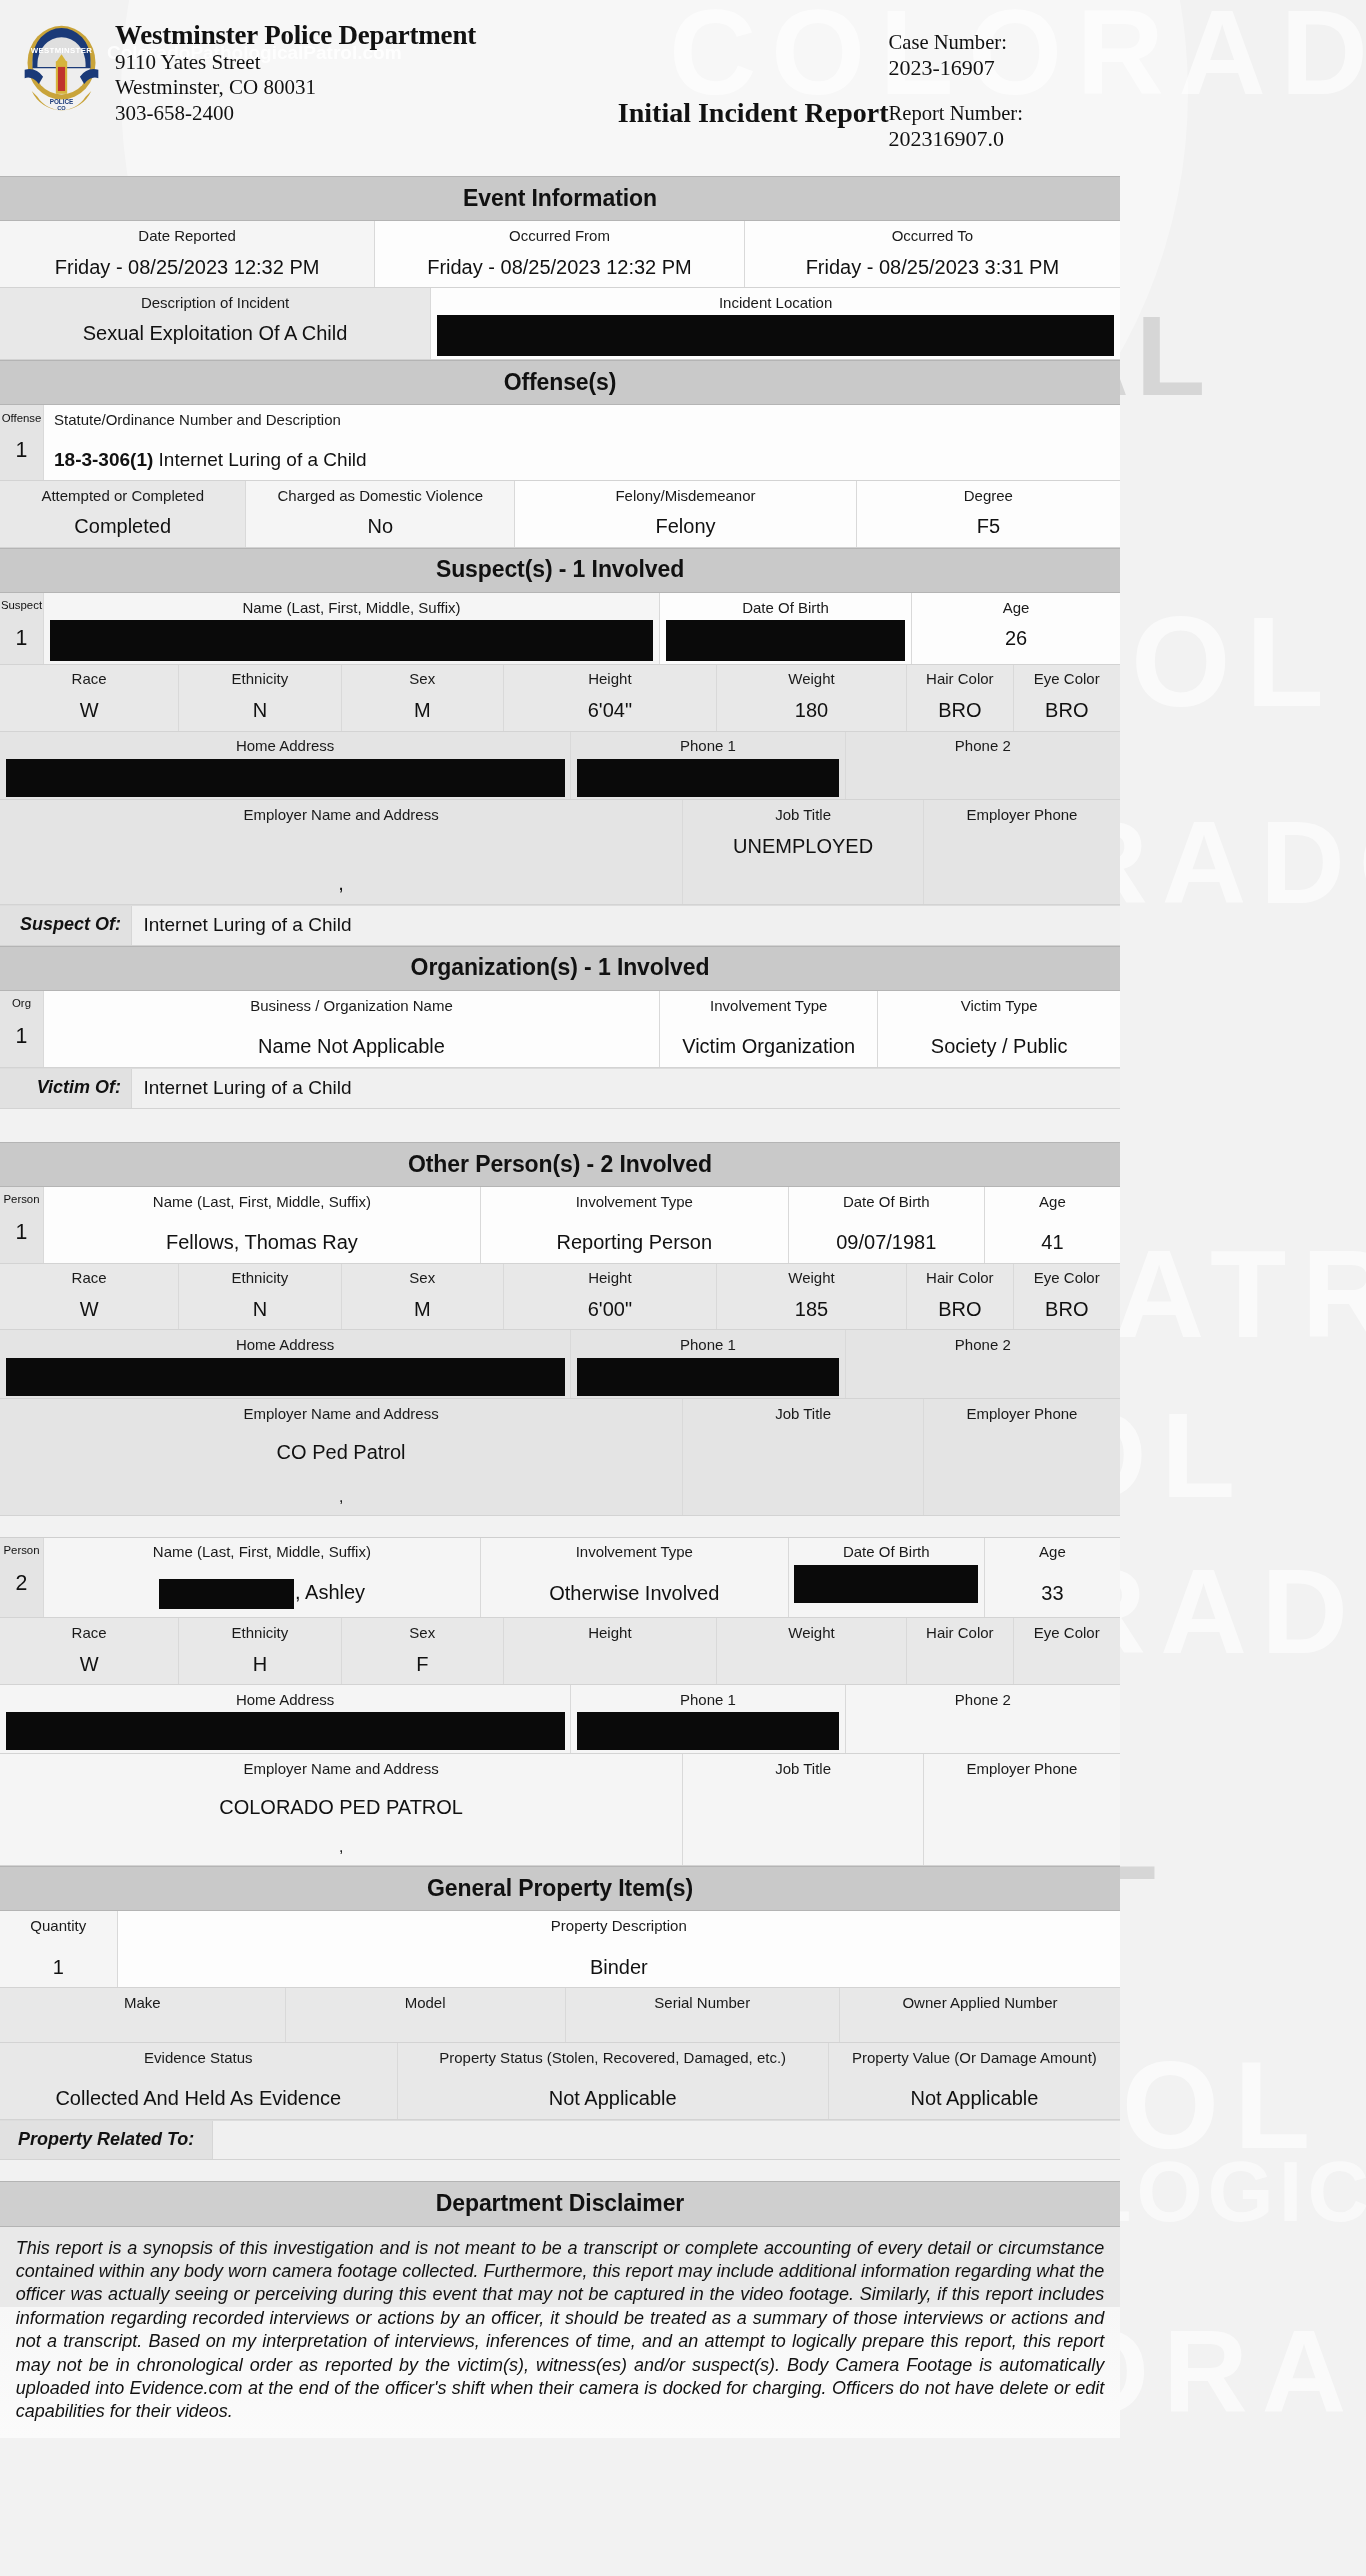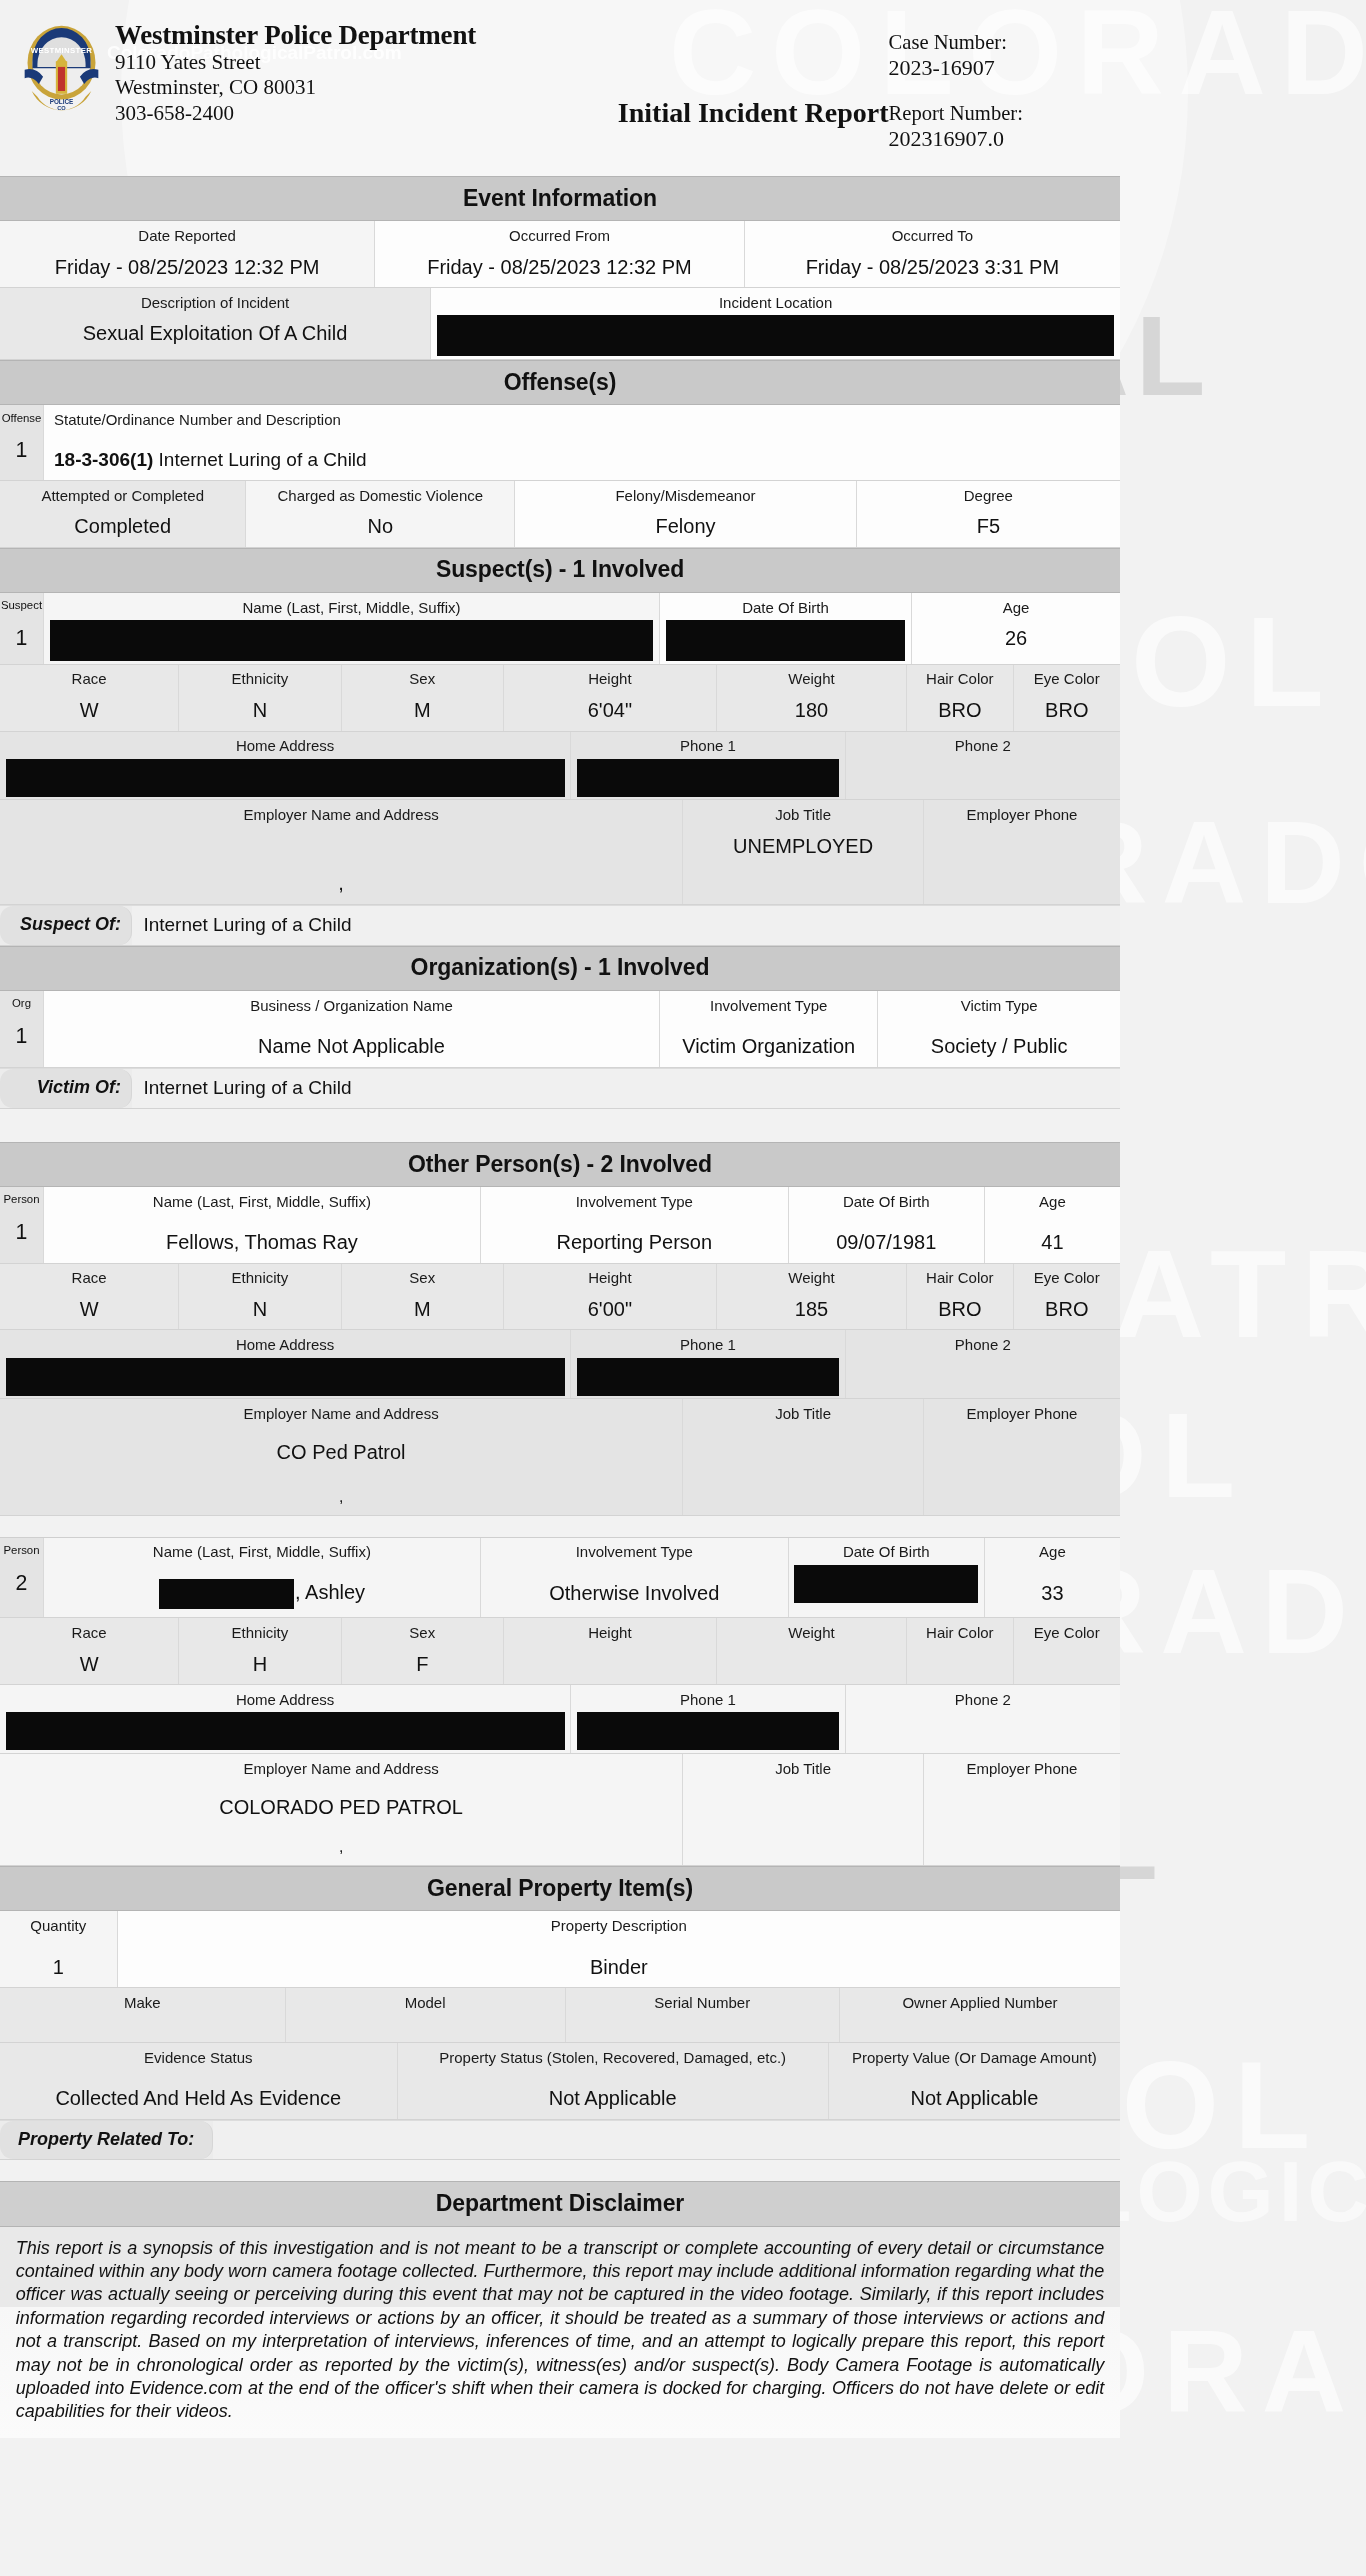--- a/index.html
+++ b/index.html
@@ -219,21 +219,20 @@
   .relstrip .lbl {
     width: 132px;
     flex: 0 0 132px;
     text-align: right;
     padding: 8.5px 10px 8.5px 0;
     font-style: italic;
     font-weight: 700;
     font-size: 18px;
     background: #e1e1e1;
     border-right: 0.7px solid #d6d6d6;
-    border-radius: 13px;
   }
   .relstrip .txt {
     flex: 1 1 auto;
     padding: 8.5px 0 8.5px 11.4px;
     font-size: 19px;
     background: #f0f0f0;
   }
   .relstrip .txt.empty { padding: 13px 0 13px 11.4px; }
 
   .gap-row {

